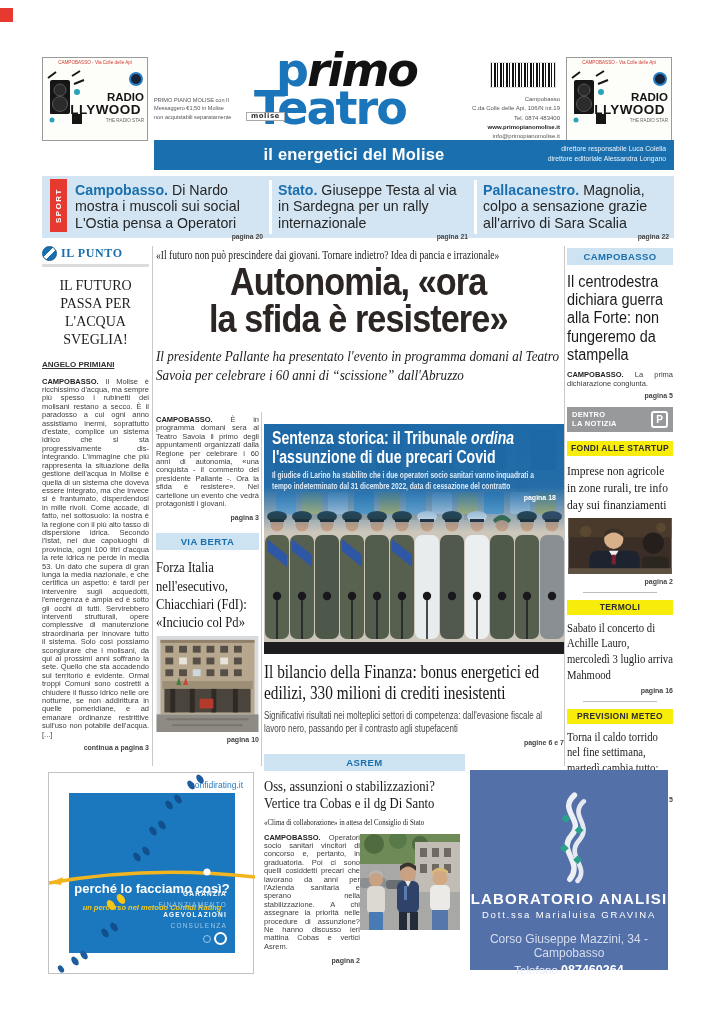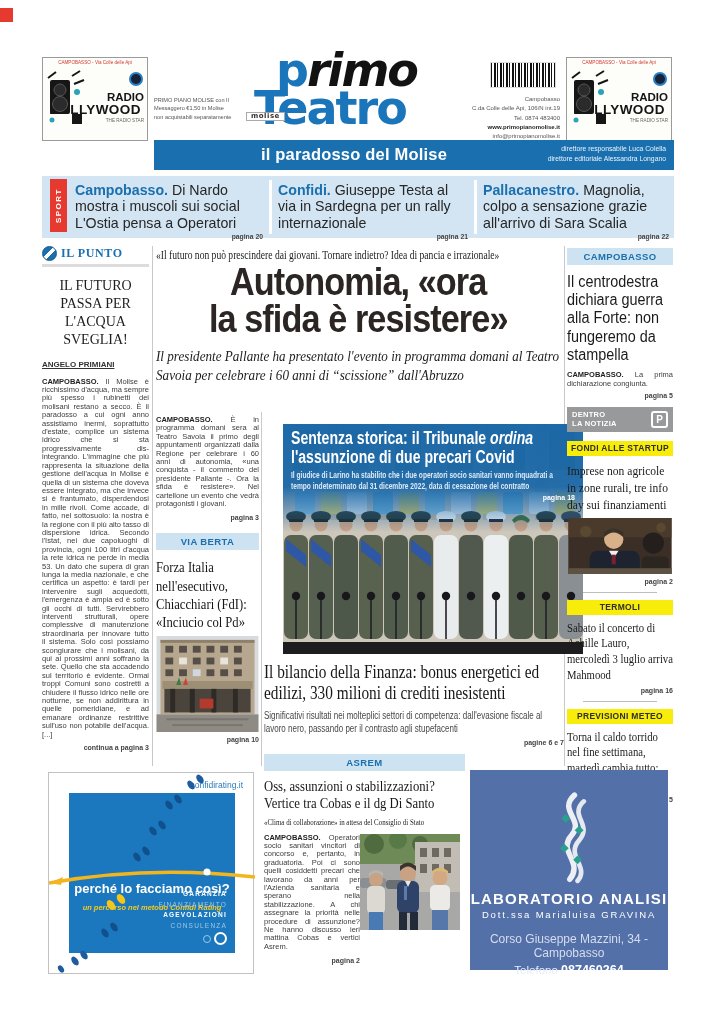--- a/index.html
+++ b/index.html
@@ -45,21 +45,21 @@
   .punto-icon{width:13px;height:13px;border-radius:50%;background:linear-gradient(135deg,#1a6fae 42%,#fff 42% 58%,#1a6fae 58%);border:1px solid #14578a;}
   .punto-head span{font-family:"Liberation Serif",serif;font-weight:bold;font-size:12px;color:#1a6fae;letter-spacing:.6px;}
   .punto-bar{height:3px;background:#dcdcdc;margin-top:3px;}
   .punto-title{font-family:"Liberation Serif",serif;font-size:14px;line-height:1.28;text-align:center;color:#1d1d1d;margin-top:10px;}
   .punto-byline{font-size:8px;font-weight:bold;text-decoration:underline;color:#333;margin-top:11px;}
   
   .kicker{font-family:"Liberation Serif",serif;font-size:11.5px;color:#1b1b1b;white-space:nowrap;width:120%;transform:scaleX(.833);}
   .mainHead{font-weight:bold;font-size:38px;line-height:.97;letter-spacing:-1px;color:#2b2523;text-align:center;width:111%;margin-left:-5.5%;transform:scaleX(.9);}
   .subhead{font-family:"Liberation Serif",serif;font-style:italic;font-size:15.5px;line-height:1.22;color:#1c1c1c;width:118%;transform:scaleX(.847);margin-top:9px;}
   
-  .photo-frame{overflow:hidden;background:#f0abfc;margin-left:19px;}
+  .photo-frame{overflow:hidden;background:#f0abfc;}
   .overlay{position:absolute;left:0;top:0;right:0;height:108px;background:linear-gradient(180deg,rgba(23,102,167,.96) 0%,rgba(23,102,167,.93) 58%,rgba(23,102,167,0) 100%);padding:5px 8px;box-sizing:border-box;color:#fff;}
   .ovHead{font-weight:bold;font-size:17.5px;line-height:1.06;width:124%;transform:scaleX(.806);}
   .ovSub{font-weight:bold;font-size:8.5px;line-height:1.3;color:#ddeaf8;width:128%;transform:scaleX(.78);margin-top:4px;}
   .ovPage{font-size:7px;font-weight:bold;color:#fff;text-align:right;margin-top:2px;}
   
   .finHead{font-family:"Liberation Serif",serif;font-size:19px;line-height:1.08;color:#171717;width:124%;transform:scaleX(.806);}
   .finSub{font-size:10px;line-height:1.3;color:#474747;width:125%;transform:scaleX(.8);margin-top:6px;}
   
   .cdHead{font-size:16px;line-height:1.14;color:#1b1b1b;width:111%;transform:scaleX(.9);}
   .dentro{background:#98999b;color:#fff;display:flex;align-items:center;justify-content:space-between;padding:3px 5px;}
@@ -143,38 +143,38 @@
       <rect x="26" y="44" width="10" height="10" fill="#161616"></rect>
       <circle cx="6" cy="50" r="2.5" fill="#2aa3b8"></circle>
     </svg>
     <div class="abs" style="right:4px;top:14px;width:10px;height:10px;border-radius:50%;background:#16233a;border:2px solid #2a7fc2;"></div>
     <div class="rh-title1">RADIO</div>
     <div class="rh-title2">HOLLYWOOD</div>
     <div class="rh-sub">THE RADIO STAR</div>
   </div>
 
   <div class="abs mast-bar" style="left:154px;top:140px;width:520px;height:30px;">
-    <div class="tagline" style="margin-right:120px;">il paradosso del Molise</div>
+    <div class="tagline" style="margin-right:120px;">il energetici del Molise</div>
     <div class="directors">
       <span style="display:block;">direttore responsabile Luca Colella</span>
       <span style="display:block;">direttore editoriale Alessandra Longano</span>
     </div>
   </div>
 
   <div class="abs sport-strip" style="left:42px;top:176px;width:632px;height:62px;">
     <div class="abs sport-tab" style="left:8px;top:3px;width:17px;height:53px;">
         <span>SPORT</span>
       </div>
     <div class="abs" style="left:33px;top:6px;width:188px;">
       <div class="sport-item"><span class="lead">Campobasso.</span><span> Di Nardo mostra i muscoli sui social L'Ostia pensa a Operatori</span></div>
       <div class="sport-page">pagina 20</div>
     </div>
     <div class="abs vline" style="left:227px;top:4px;height:54px;background:#fff;width:3px;"></div>
     <div class="abs" style="left:236px;top:6px;width:190px;">
-      <div class="sport-item"><span class="lead">Confidi.</span><span> Giuseppe Testa al via in Sardegna per un rally internazionale</span></div>
+      <div class="sport-item"><span class="lead">Stato.</span><span> Giuseppe Testa al via in Sardegna per un rally internazionale</span></div>
       <div class="sport-page">pagina 21</div>
     </div>
     <div class="abs vline" style="left:432px;top:4px;height:54px;background:#fff;width:3px;"></div>
     <div class="abs" style="left:441px;top:6px;width:186px;">
       <div class="sport-item"><span class="lead">Pallacanestro.</span><span> Magnolia, colpo a sensazione grazie all'arrivo di Sara Scalia</span></div>
       <div class="sport-page">pagina 22</div>
     </div>
   </div>
 
   <div class="abs vline" style="left:152px;top:246px;height:520px;"></div>

